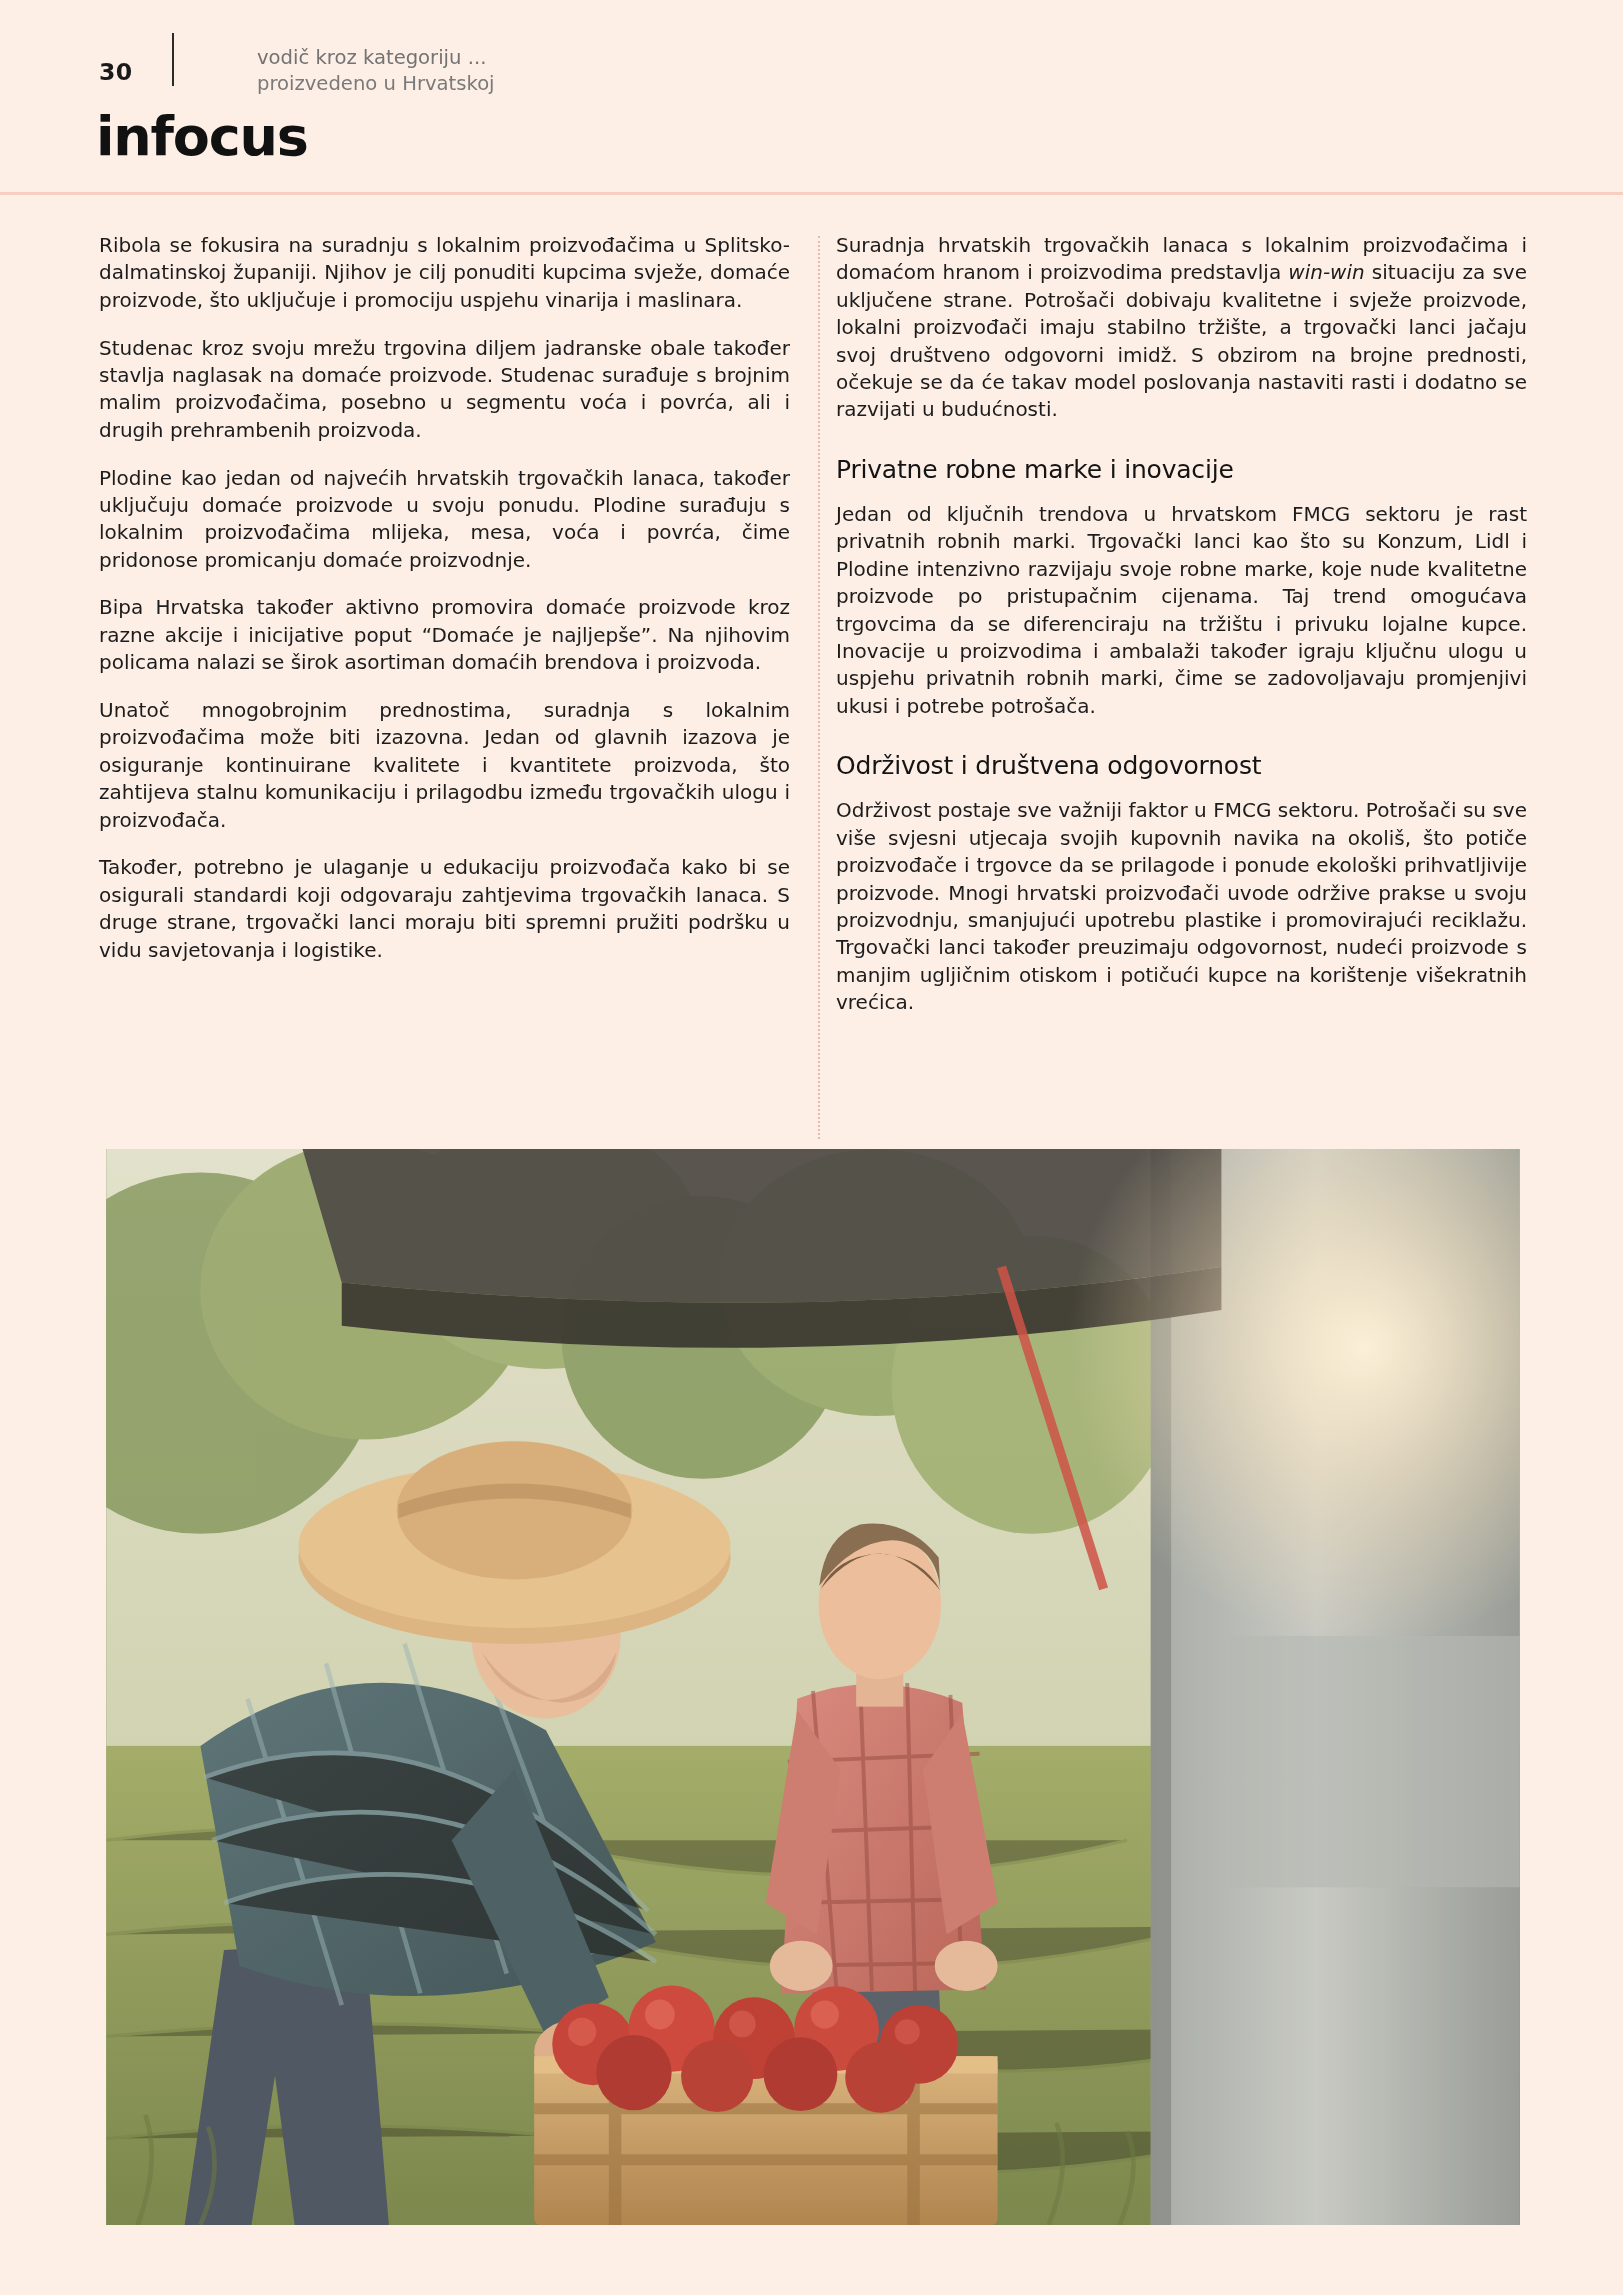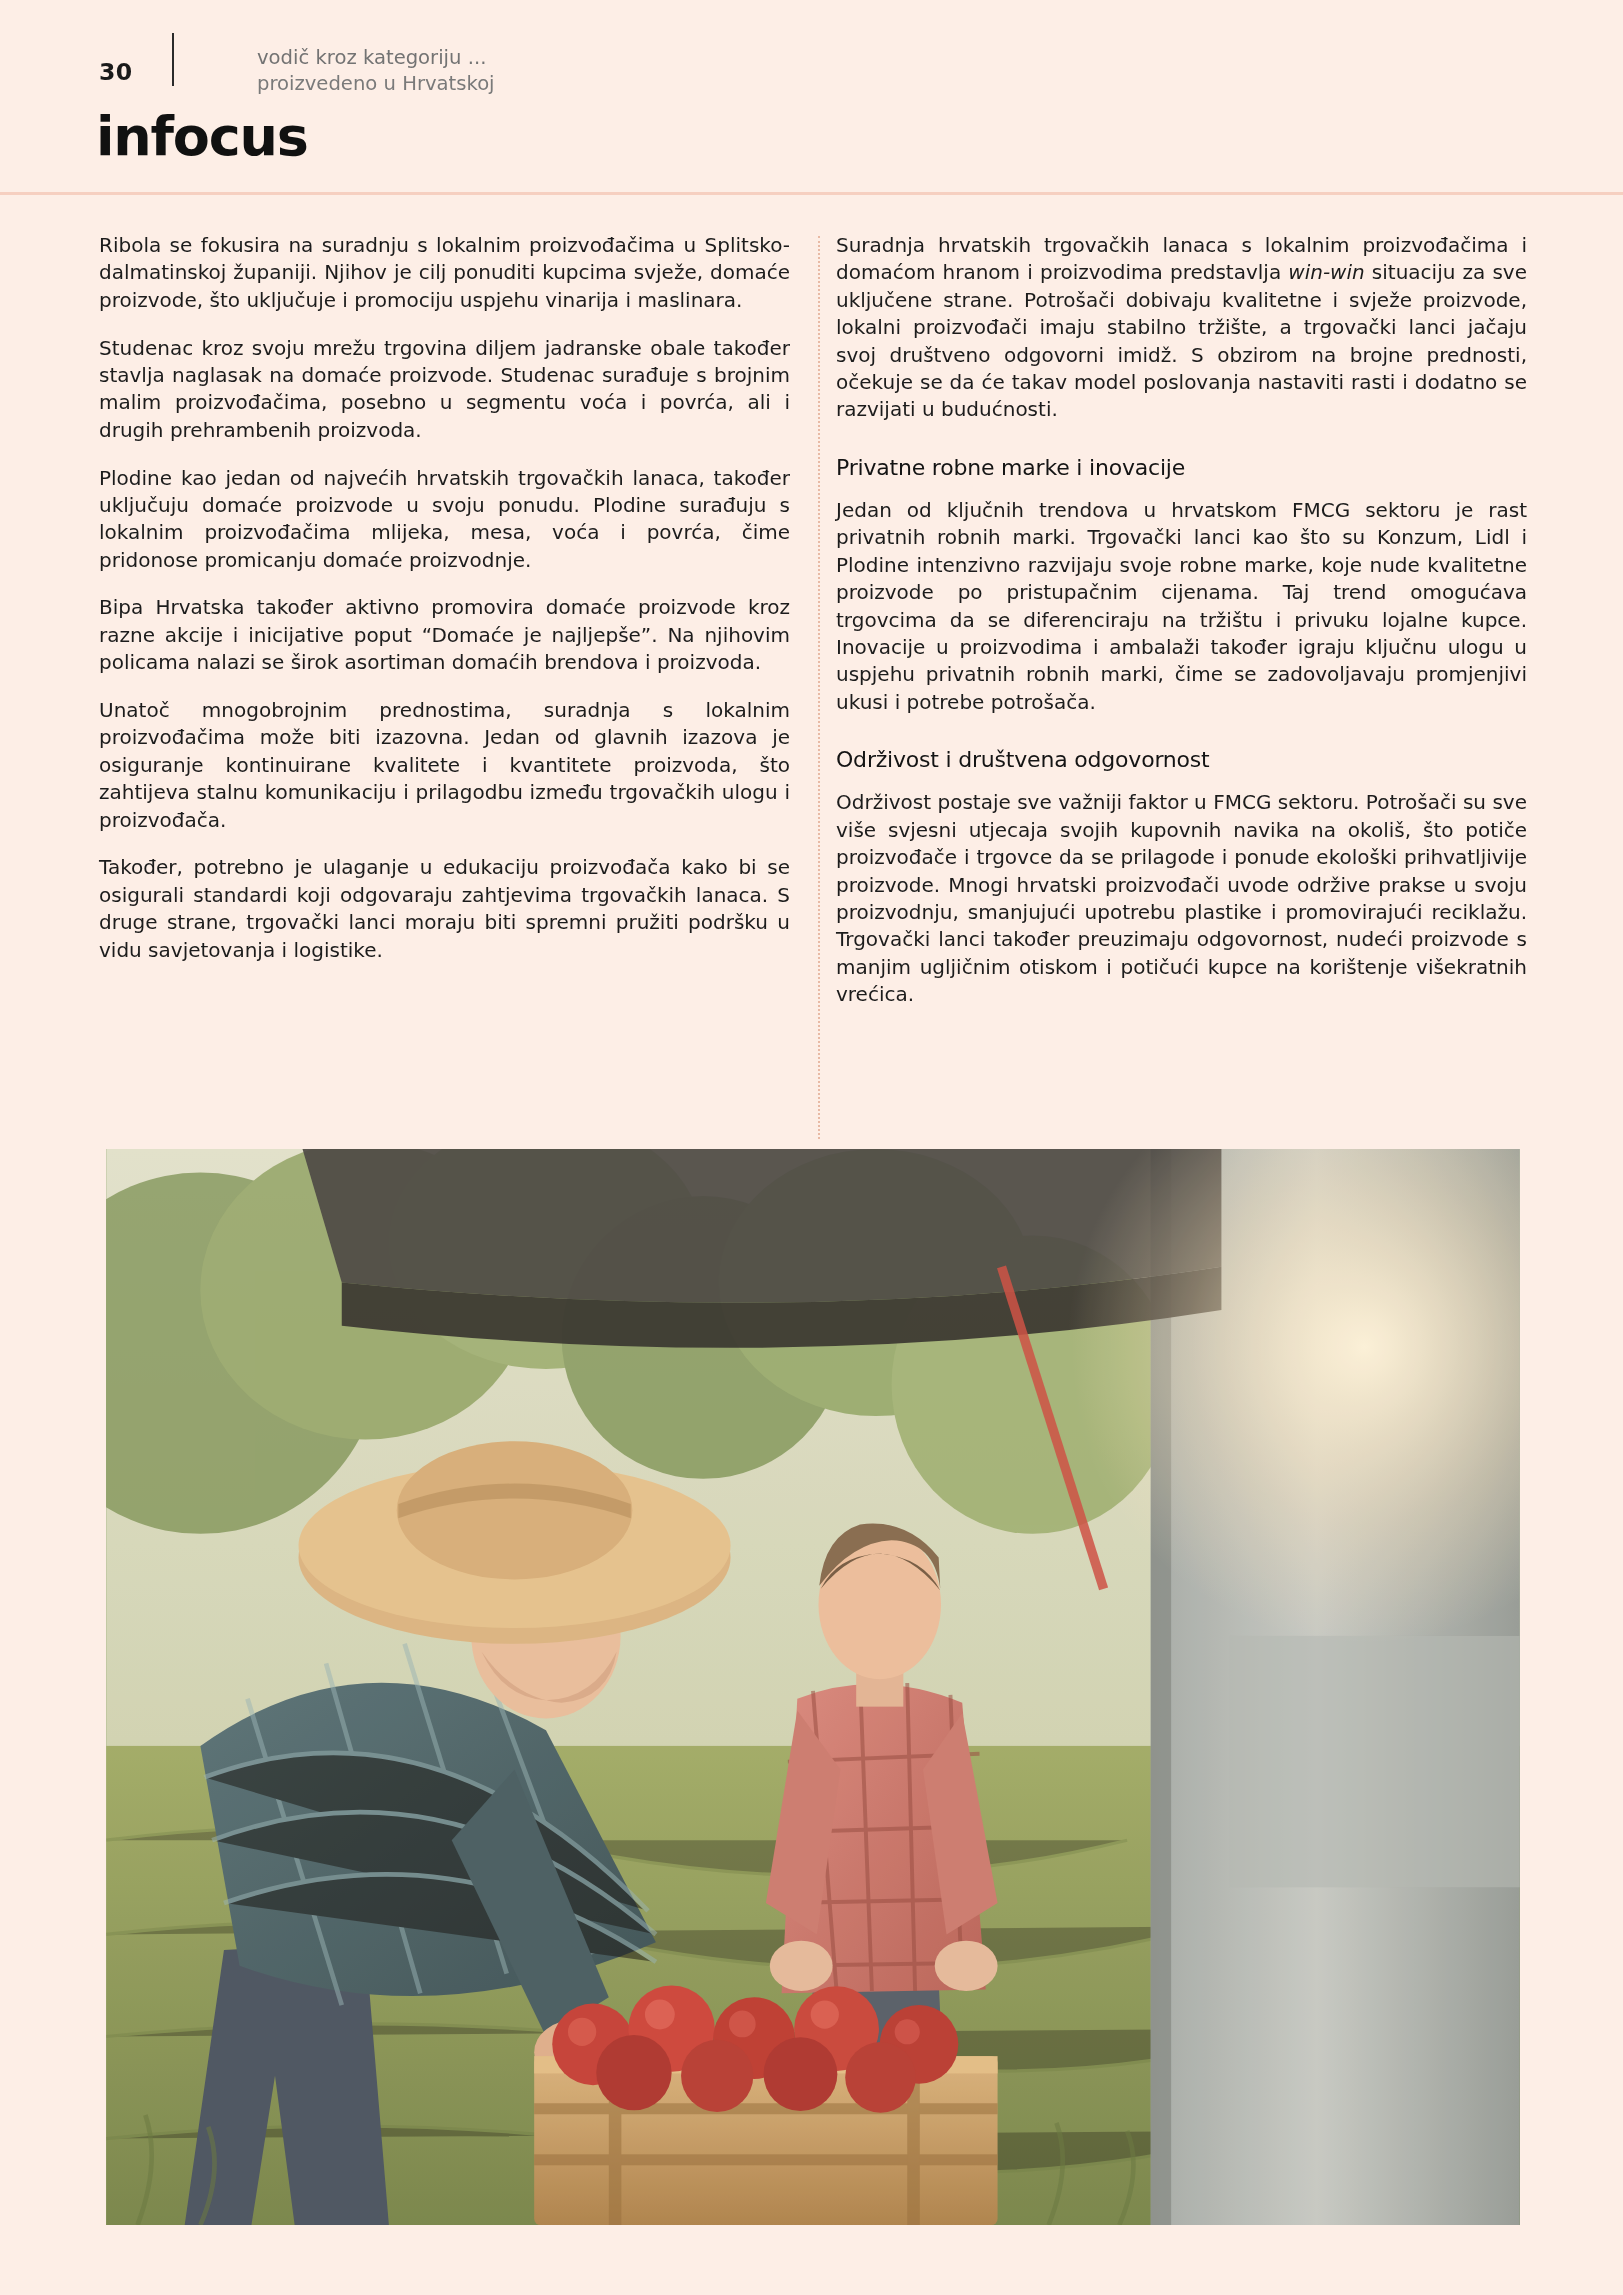--- a/index.html
+++ b/index.html
@@ -116,21 +116,21 @@
     line-height: 1.37;
     color: #1c1c1c;
     text-align: justify;
     hyphens: auto;
   }
   p.body:last-child { margin-bottom: 0; }
 
   h2.subhead {
     margin: 31px 0 17.3px 0;
     font-family: "DejaVu Sans", sans-serif;
-    font-size: 22px;
+    font-size: 25px;
     font-weight: normal;
     color: #141414;
     letter-spacing: -0.2px;
   }
   .first-sub { margin-top: 27px; }
 
   em.ital { font-style: italic; }
 
   
   .photo {

